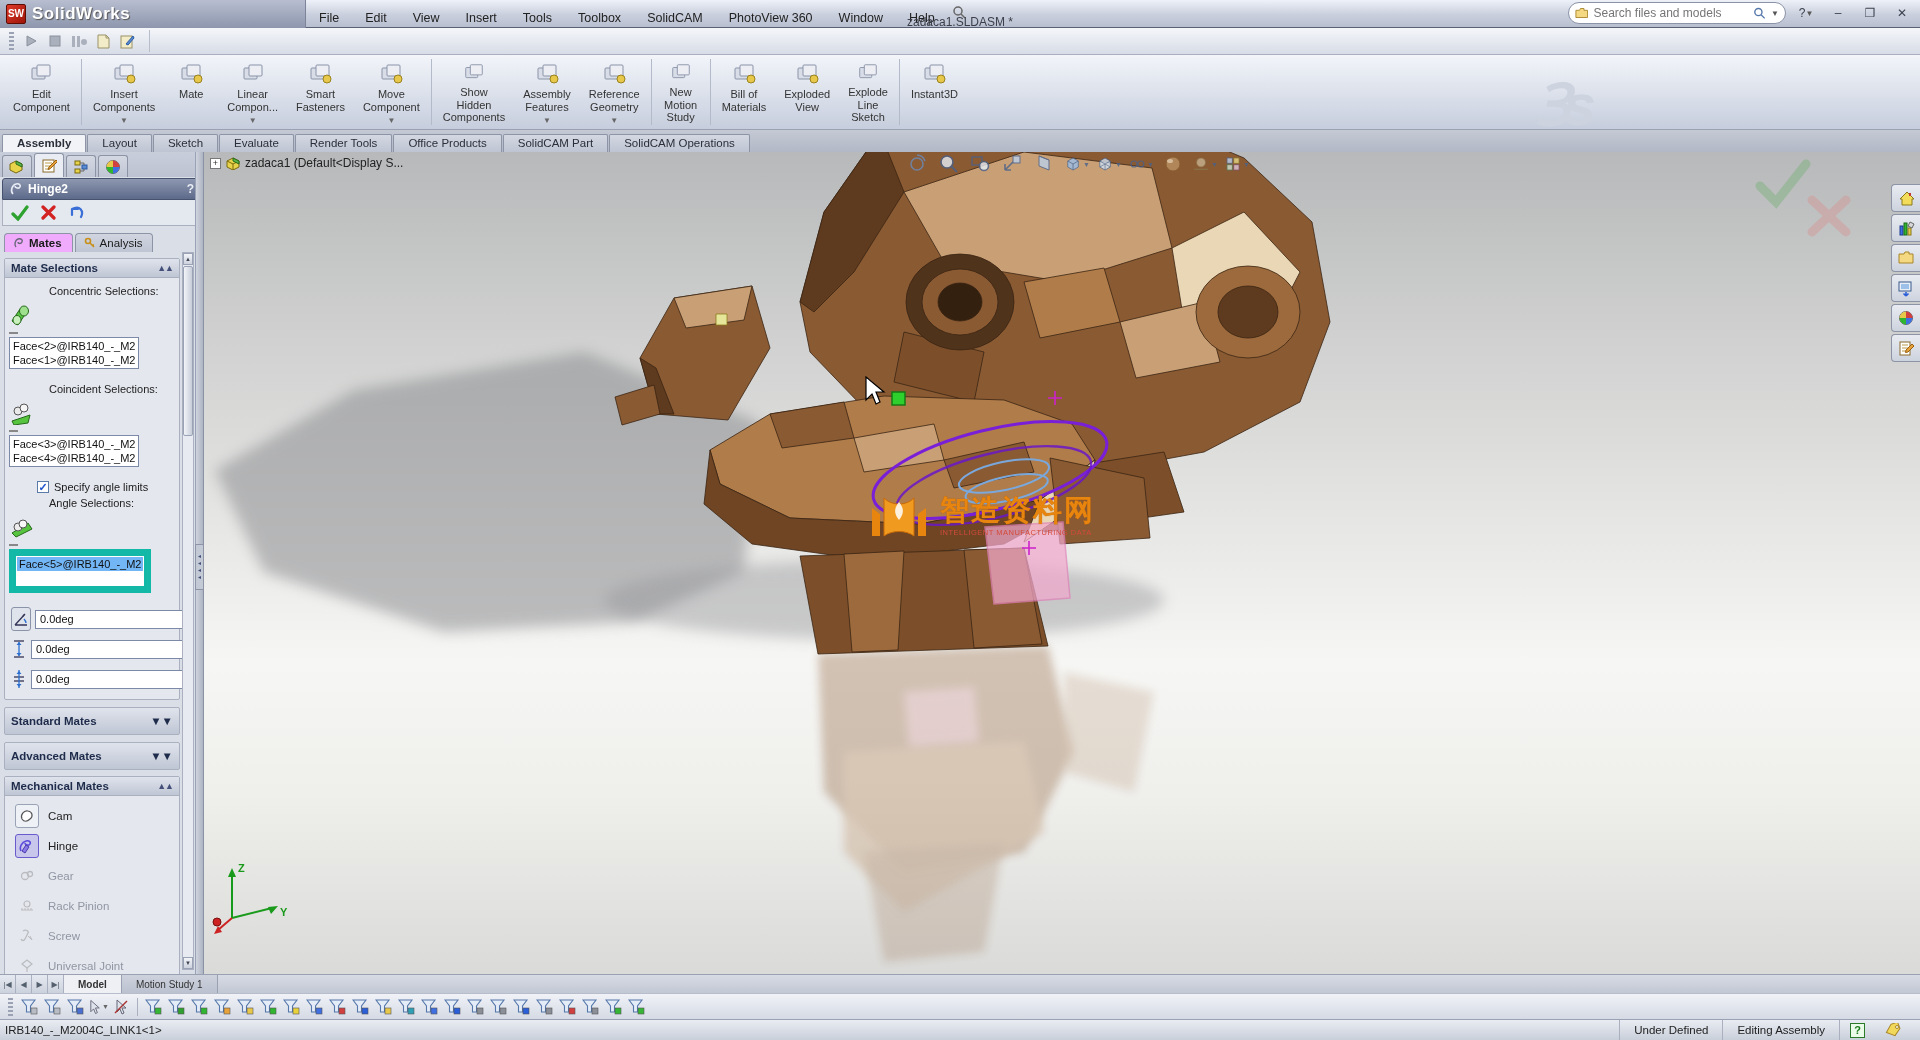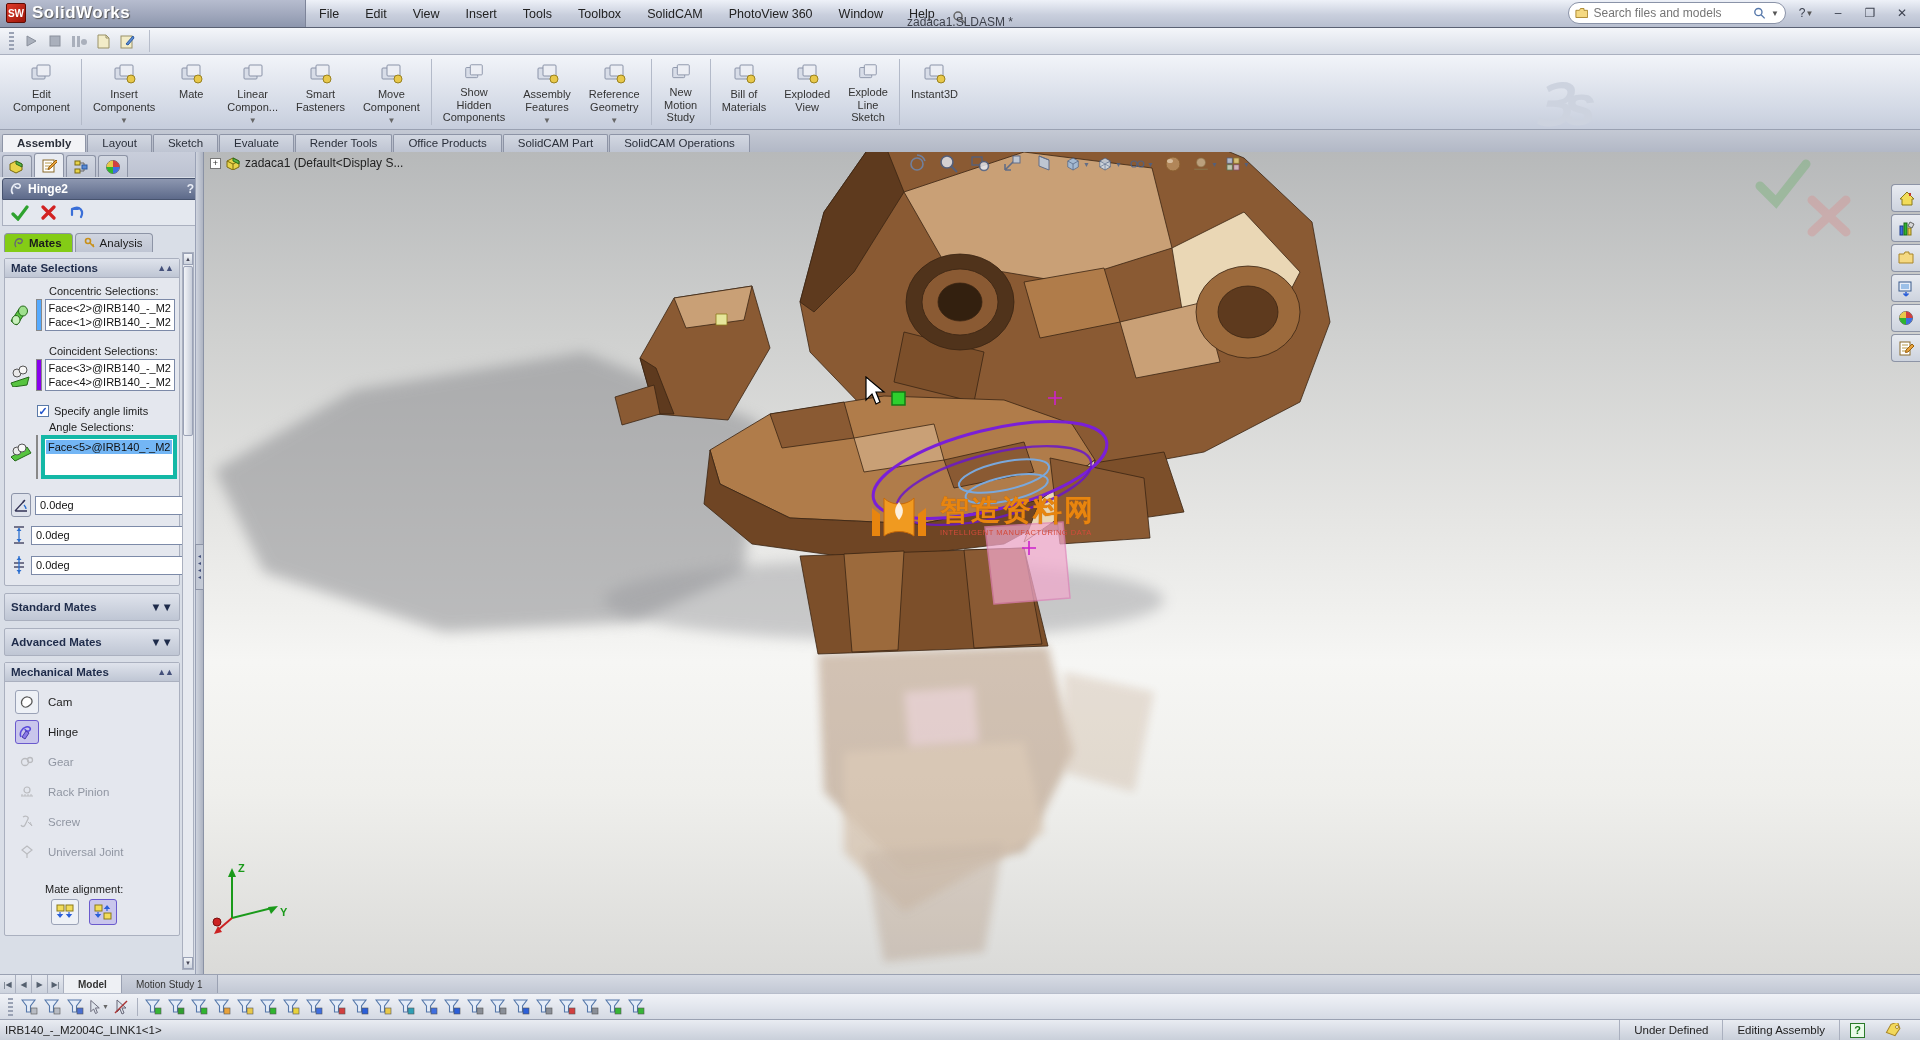--- a/index.html
+++ b/index.html
@@ -3,21 +3,21 @@
 <meta charset="utf-8">
 <style>
   * { margin:0; padding:0; box-sizing:border-box; }
   html,body { width:1920px; height:1040px; overflow:hidden;
     font-family:"Liberation Sans", sans-serif; font-size:12px; color:#1b1b1b;
     background:#c8ccd6; user-select:none; }
 
   
   #titlebar { position:absolute; left:0; top:0; width:1920px; height:28px;
     background:linear-gradient(#eef1f8,#c9cfdd 55%,#b8bfd0);
-    border-bottom:1px solid #5a6173; display:flex; align-items:flex-end; }
+    border-bottom:1px solid #5a6173; display:flex; align-items:center; }
   #logoblock { width:306px; height:28px; display:flex; align-items:center; gap:6px;
     background:linear-gradient(#b8bed0,#8d96ad); padding-left:6px;
     border-right:1px solid #7d8499; }
   #swcube { width:20px; height:20px; background:linear-gradient(135deg,#e03a2a,#9c1408);
     border:1px solid #5d0b03; border-radius:2px; color:#fff; font-weight:bold;
     font-size:10px; display:flex; align-items:center; justify-content:center; }
   #swname { font-size:17px; font-weight:bold; color:#fff; text-shadow:1px 1px 1px #555;
     letter-spacing:.5px; }
   #menus { display:flex; align-items:center; height:100%;margin-top:8px; }
   .menu-item { padding:0 13px; height:100%; display:flex; align-items:center;
@@ -81,36 +81,36 @@
   #pm-header { height:22px; margin:1px 2px 0 2px; display:flex; align-items:center;
     background:linear-gradient(#8d97b0,#5d6a8a); border:1px solid #47536e;
     border-radius:3px 3px 0 0; color:#fff; font-weight:bold; padding:0 6px; gap:5px; }
   #pm-header .q { margin-left:auto; color:#e8ecf5; font-weight:bold; }
   #pm-actions { height:26px; display:flex; align-items:center; gap:12px; padding-left:8px;
     background:#e4e8ef; border:1px solid #aab0bf; border-top:none; margin:0 2px; }
   #pm-tabs { display:flex; height:24px; align-items:flex-end; padding-left:4px; margin-top:2px; }
   .pm-tab { display:flex; align-items:center; gap:4px; padding:3px 10px 3px 8px;
     border:1px solid #8d94a6; border-bottom:none; border-radius:4px 4px 0 0;
     background:linear-gradient(#d0d5e0,#bfc5d3); font-size:11.5px; margin-right:2px; }
-  .pm-tab.active { background:#84cc16; font-weight:bold; }
+  .pm-tab.active { background:#f0abfc; font-weight:bold; }
   #pm-scroll { position:absolute; left:0; top:100px; width:184px; bottom:0; overflow:hidden; }
 
   .groupbox { margin:6px 4px 0 4px; border:1px solid #aab0bf; background:#e4e7ee; border-radius:2px; }
   .group-header { height:19px; display:flex; align-items:center; justify-content:space-between;
     padding:0 6px; background:linear-gradient(#dfe3ec,#bfc6d4);
     border-bottom:1px solid #aab0bf; font-weight:bold; color:#1e2b4a; font-size:11.5px; }
   .group-header .chev { font-size:9px; color:#44507a; letter-spacing:-1px; }
   .group-body { padding:5px 4px 8px 4px; }
   .sel-label { margin:2px 0 2px 40px; font-size:11px; color:#222; }
-  .sel-row { display:flex; align-items:flex-start; gap:3px; margin-bottom:14px; }
+  .sel-row { display:flex; align-items:flex-start; gap:3px; margin-bottom:14px;flex-direction:column; }
   .sel-icon { width:26px; height:30px; display:flex; align-items:center; justify-content:center; }
   .color-bar { width:9px; border:1px solid #888; align-self:stretch; }
   .sel-list { flex:1; background:#fff; border:1px solid #7c8aa8; min-height:30px;
     font-size:11px; padding:1px; }
-  .sel-list.focused { border:4px solid #14b8a6; }
+  .sel-list.focused { border:7px solid #14b8a6; }
   .sel-item { padding:0 2px; white-space:nowrap; overflow:hidden; line-height:14px; color:#111; }
   .sel-item.selected { background:#73b6f5; }
   .chk-row { display:flex; align-items:center; gap:5px; margin:4px 0 4px 28px; font-size:11px; }
   .chk { width:12px; height:12px; background:#fff; border:1px solid #5a7aa8;
     display:flex; align-items:center; justify-content:center; color:#2255cc;
     font-size:11px; font-weight:bold; line-height:10px; }
   .spin-row { display:flex; align-items:center; gap:4px; margin:6px 2px 0 2px; }
   .spin-icon { width:24px; height:24px; display:flex; align-items:center; justify-content:center; }
   .spin-field { flex:1; display:flex; border:1px solid #7c8aa8; background:#fff; height:19px; }
   .spin-field input { border:none; outline:none; flex:1; font-size:11px; padding:0 4px;

